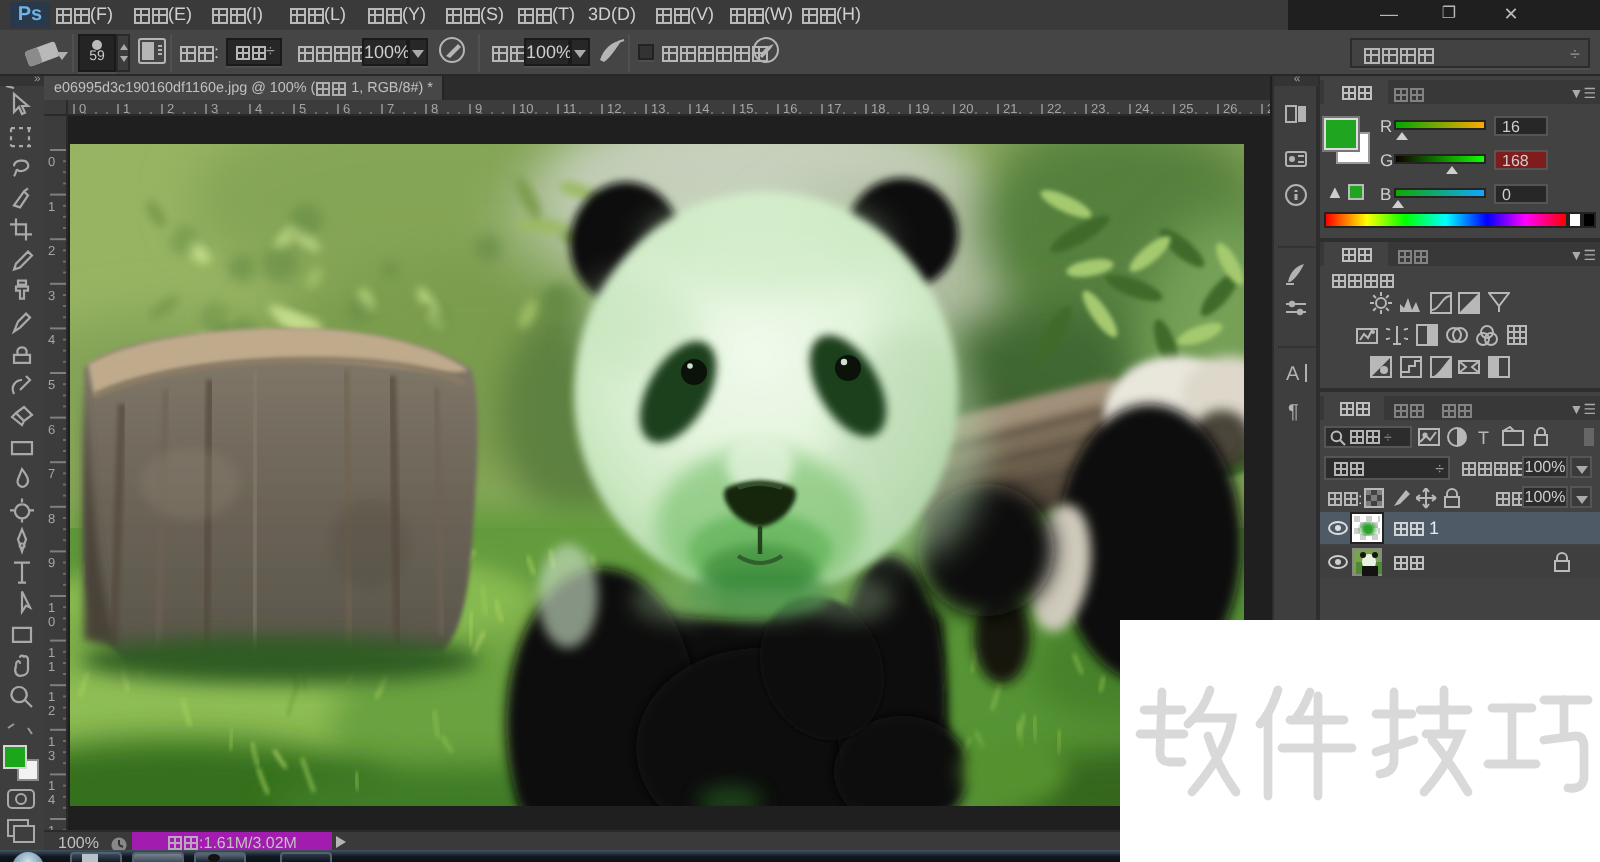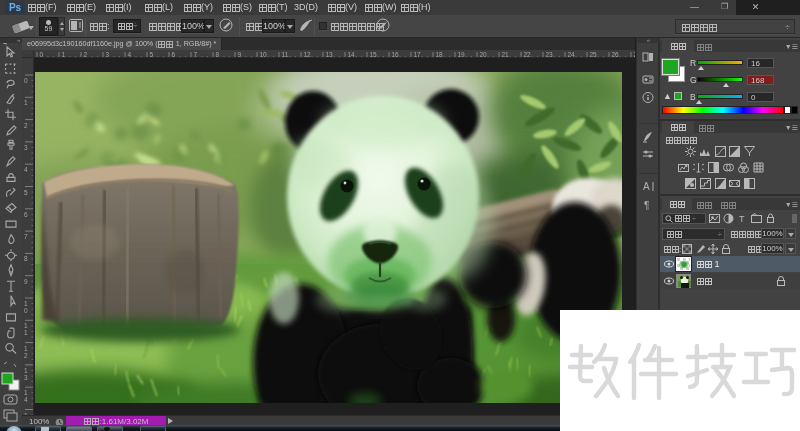--- a/index.html
+++ b/index.html
@@ -6,21 +6,21 @@
 .abs{position:absolute;}
 
 .c{display:inline-block;vertical-align:middle;border:1px solid currentColor;
 background:linear-gradient(currentColor,currentColor) center/100% 1px no-repeat,
 linear-gradient(currentColor,currentColor) center/1px 100% no-repeat;opacity:.85;}
 .c9{width:8px;height:8px;margin:0 .5px;}
 .c8{width:7px;height:7px;margin:0 .5px;}
 .box{background:#272727;border:1px solid #1a1a1a;box-shadow:0 1px 0 rgba(255,255,255,.06);color:#cfcfcf;}
 </style></head><body>
 
-<div class="abs" style="left:0;top:0;width:736px;height:15px;background:#3a3a3a;">
+<div class="abs" style="left:0;top:0;width:644px;height:15px;background:#3a3a3a;">
     <div class="abs" style="left:5px;top:1px;width:20px;height:13px;background:#29384a;border-radius:2px;color:#6db3e8;font-size:10px;font-weight:bold;text-align:center;line-height:13px;">Ps</div>
     <div class="abs" style="left:27px;top:2px;height:11px;color:#d0d0d0;font-size:9px;line-height:11px;"><span class="c c9"></span><span class="c c9"></span><span style="vertical-align:middle;">(F)</span></div>
     <div class="abs" style="left:66px;top:2px;height:11px;color:#d0d0d0;font-size:9px;line-height:11px;"><span class="c c9"></span><span class="c c9"></span><span style="vertical-align:middle;">(E)</span></div>
     <div class="abs" style="left:105px;top:2px;height:11px;color:#d0d0d0;font-size:9px;line-height:11px;"><span class="c c9"></span><span class="c c9"></span><span style="vertical-align:middle;">(I)</span></div>
     <div class="abs" style="left:144px;top:2px;height:11px;color:#d0d0d0;font-size:9px;line-height:11px;"><span class="c c9"></span><span class="c c9"></span><span style="vertical-align:middle;">(L)</span></div>
     <div class="abs" style="left:183px;top:2px;height:11px;color:#d0d0d0;font-size:9px;line-height:11px;"><span class="c c9"></span><span class="c c9"></span><span style="vertical-align:middle;">(Y)</span></div>
     <div class="abs" style="left:222px;top:2px;height:11px;color:#d0d0d0;font-size:9px;line-height:11px;"><span class="c c9"></span><span class="c c9"></span><span style="vertical-align:middle;">(S)</span></div>
     <div class="abs" style="left:258px;top:2px;height:11px;color:#d0d0d0;font-size:9px;line-height:11px;"><span class="c c9"></span><span class="c c9"></span><span style="vertical-align:middle;">(T)</span></div>
     <div class="abs" style="left:294px;top:2px;height:11px;color:#d0d0d0;font-size:9px;line-height:11px;"><span style="vertical-align:middle;">3D(D)</span></div>
     <div class="abs" style="left:327px;top:2px;height:11px;color:#d0d0d0;font-size:9px;line-height:11px;"><span class="c c9"></span><span class="c c9"></span><span style="vertical-align:middle;">(V)</span></div>

